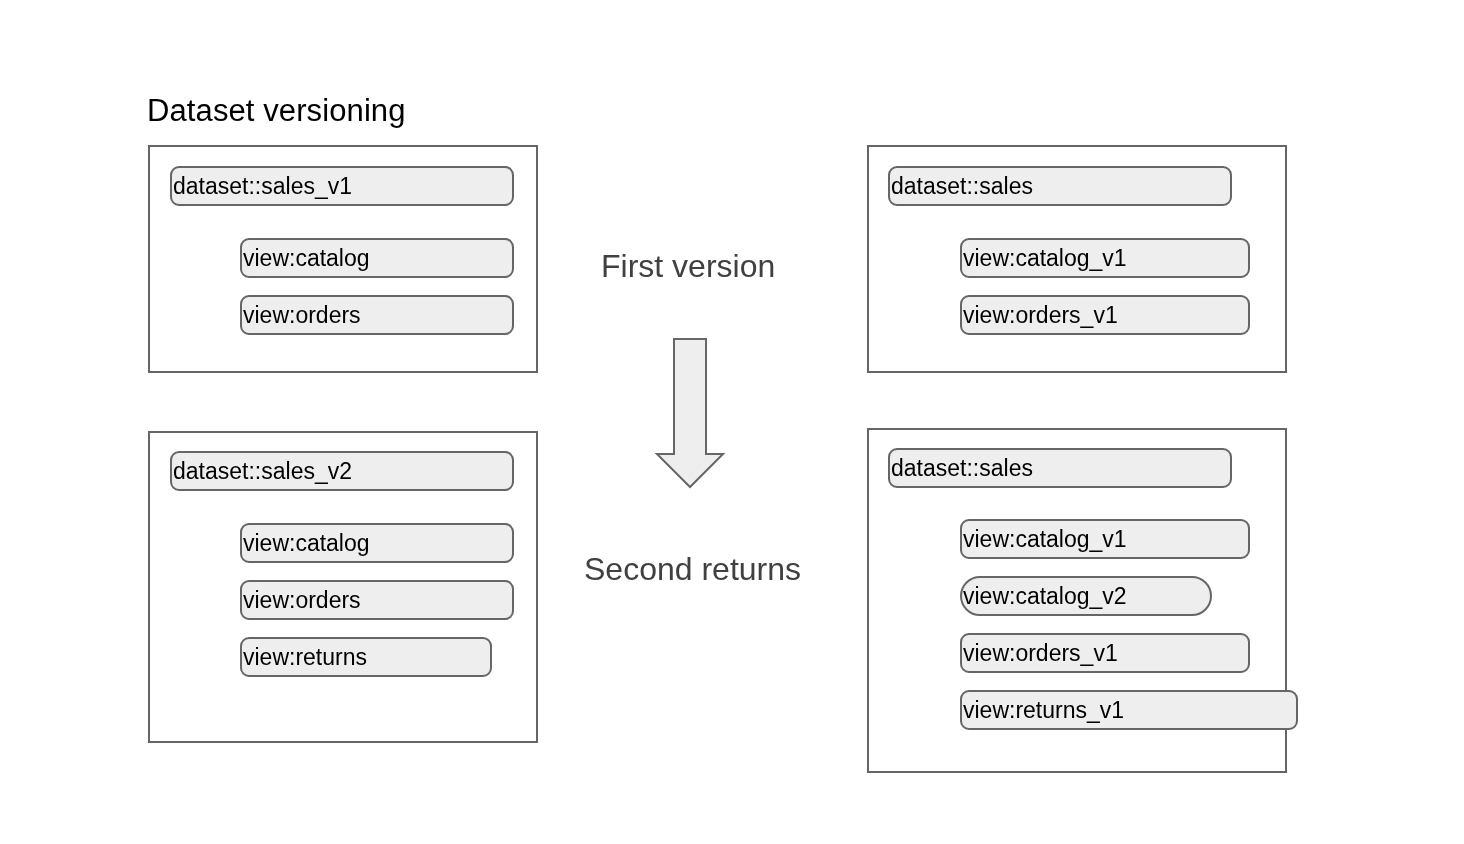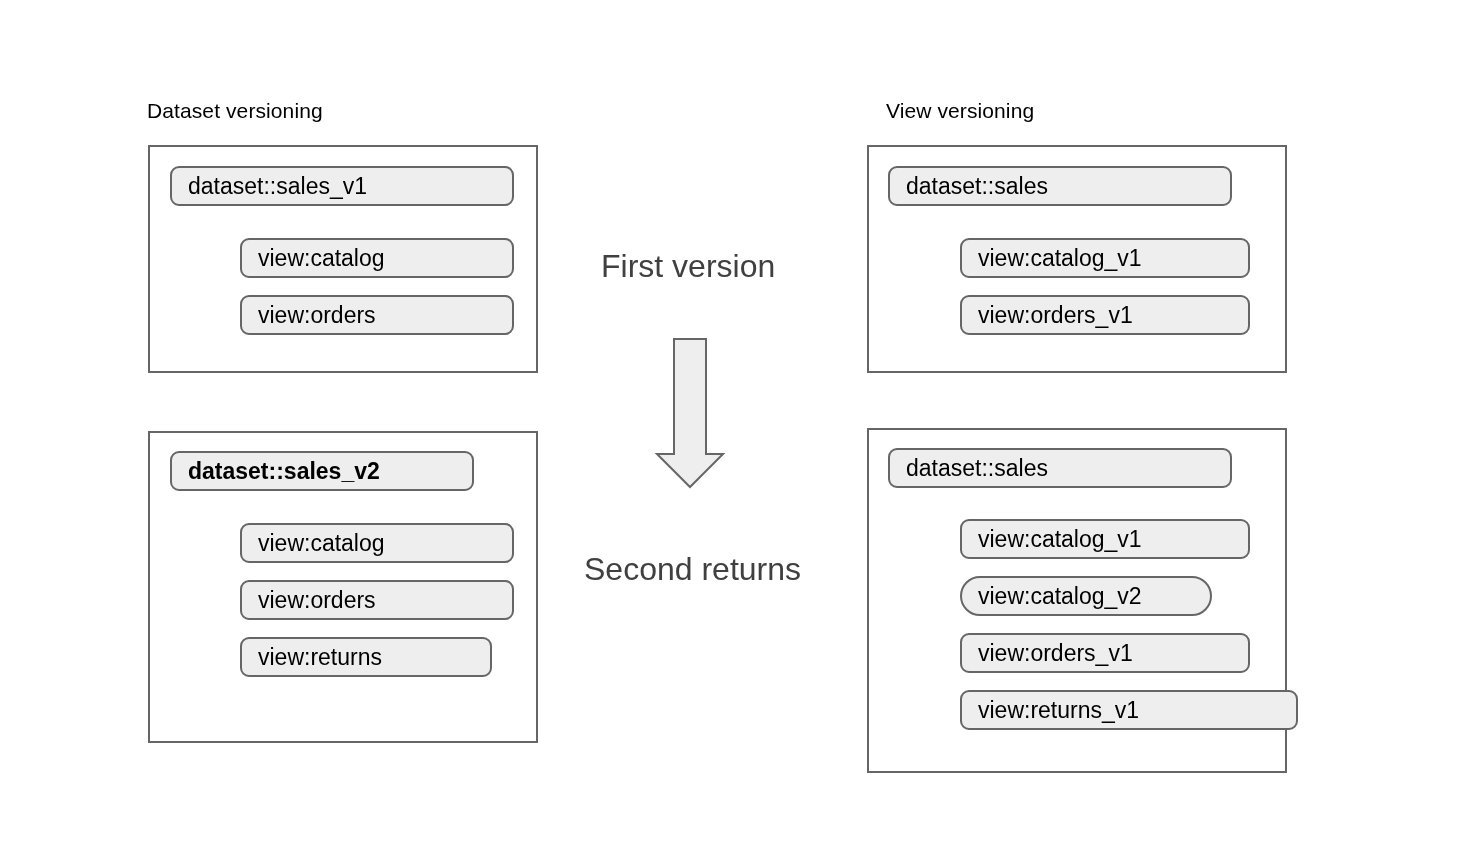--- a/index.html
+++ b/index.html
@@ -18,21 +18,21 @@
   }
 
   .canvas {
     position: absolute;
     inset: 0;
   }
 
   
   .column-title {
     position: absolute;
-    font-size: 21px;
+    font-size: 31px;
     line-height: 30px;
     color: #000000;
     white-space: nowrap;
     letter-spacing: 0.1px;
   }
   #title-left  { left: 147px; top: 96px; }
   #title-right { left: 886px; top: 96px; }
 
   
   .group-box {
@@ -50,33 +50,33 @@
   .pill {
     position: absolute;
     box-sizing: border-box;
     background: #eeeeee;
     border: 2px solid #666666;
     border-radius: 9px;
     height: 40px;
     line-height: 36px;
     font-size: 23px;
     color: #000000;
-    padding-left: 16px;
+    padding-left: 1px;
     white-space: nowrap;
     overflow: hidden;
   }
   .pill.dataset { }
   .pill.view    { }
 
   
   #pill-l1-dataset { left: 170px; top: 166px; width: 344px; }
   #pill-l1-view-0  { left: 240px; top: 238px; width: 274px; }
   #pill-l1-view-1  { left: 240px; top: 295px; width: 274px; }
 
-  #pill-l2-dataset { left: 170px; top: 451px; width: 304px; font-weight: bold; }
+  #pill-l2-dataset { left: 170px; top: 451px; width: 344px; }
   #pill-l2-view-0  { left: 240px; top: 523px; width: 274px; }
   #pill-l2-view-1  { left: 240px; top: 580px; width: 274px; }
   #pill-l2-view-2  { left: 240px; top: 637px; width: 252px; }
 
   
   #pill-r1-dataset { left: 888px; top: 166px; width: 344px; }
   #pill-r1-view-0  { left: 960px; top: 238px; width: 290px; }
   #pill-r1-view-1  { left: 960px; top: 295px; width: 290px; }
 
   #pill-r2-dataset { left: 888px; top: 448px; width: 344px; }
@@ -104,21 +104,20 @@
     height: 158px;
   }
 </style>
 </head>
 <body>
 
 <div class="canvas">
 
   <div class="column-title" id="title-left">Dataset versioning</div>
 
-  <div class="column-title" id="title-right">View versioning</div>
 
   <div class="group-box" id="group-ds-v1"></div>
 
   <div class="pill dataset" id="pill-l1-dataset">dataset::sales_v1</div>
 
   <div class="pill view" id="pill-l1-view-0">view:catalog</div>
 
   <div class="pill view" id="pill-l1-view-1">view:orders</div>
 
   <div class="group-box" id="group-ds-v2"></div>

